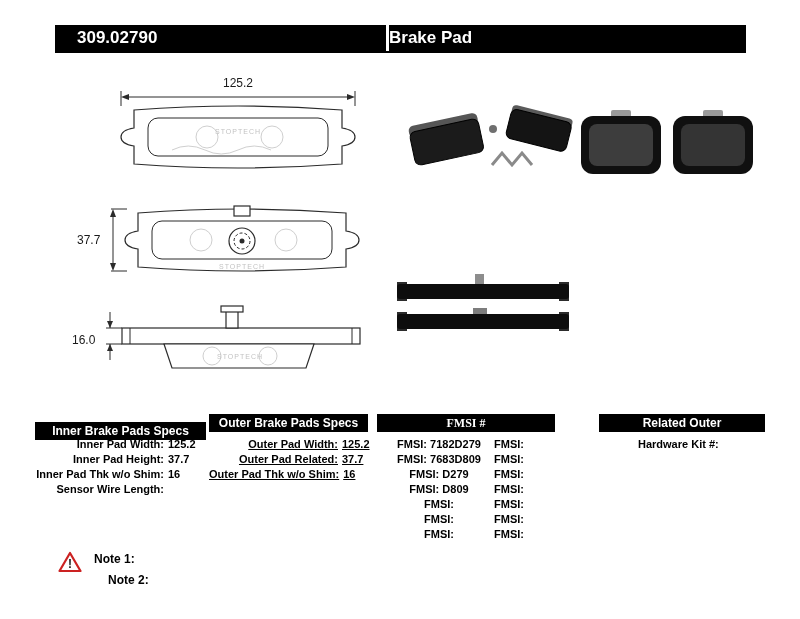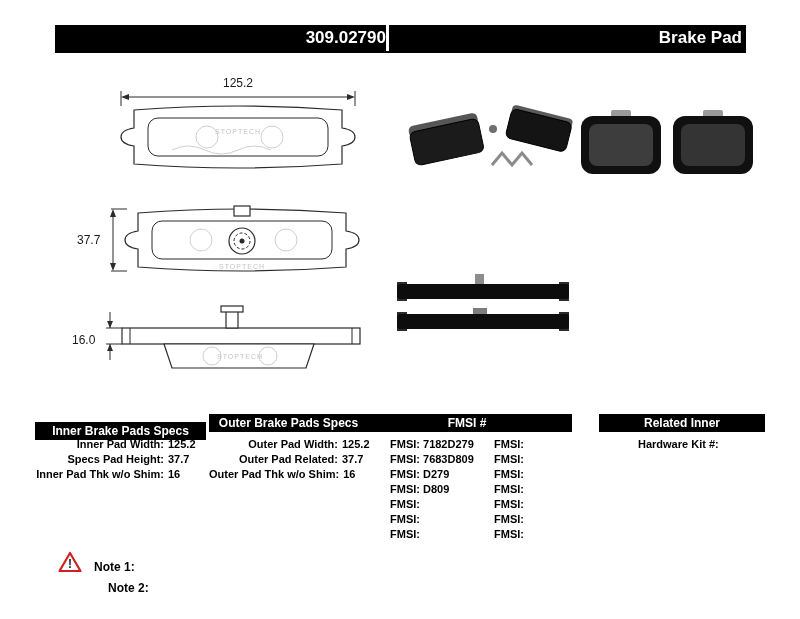--- a/index.html
+++ b/index.html
@@ -3,43 +3,43 @@
 <meta charset="utf-8">
 <style>
   html,body{margin:0;padding:0;}
   body{
     width:800px;height:619px;position:relative;background:#ffffff;
     font-family:"Liberation Sans",sans-serif;overflow:hidden;color:#000;
   }
   .abs{position:absolute;}
   
   .hdr-bar{position:absolute;background:#000;color:#fff;font-weight:700;font-size:17px;height:26px;line-height:26px;}
-  .hdr-left{left:55px;top:25px;width:331px;padding-left:7px;box-sizing:border-box;text-align:right;}
-  .hdr-right{left:389px;top:25px;width:357px;text-align:right;padding-right:4px;box-sizing:border-box;}
+  .hdr-left{left:55px;top:25px;width:331px;padding-left:22px;box-sizing:border-box;}
+  .hdr-right{left:389px;top:25px;width:357px;text-align:left;padding-right:4px;box-sizing:border-box;}
   .hdr-line{left:55px;top:51px;width:691px;height:2px;background:#000;}
   
   svg text{font-family:"Liberation Sans",sans-serif;fill:#1a1a1a;}
   .dim-text{font-size:12px;}
   .wm{fill:#c3c3c3;font-size:7px;letter-spacing:1px;}
   .outline{fill:#fff;stroke:#2b2b2b;stroke-width:1.2;}
   .thin{fill:none;stroke:#2b2b2b;stroke-width:1;}
   .faint{fill:none;stroke:#cfcfcf;stroke-width:1;}
   .arrow{fill:#2b2b2b;stroke:none;}
   
   .tbl-h{position:absolute;height:18px;background:#000;color:#fff;font-weight:700;font-size:12px;line-height:18px;text-align:center;}
   .tbl{position:absolute;font-size:11px;font-weight:700;color:#000;}
   .srow{display:flex;justify-content:flex-end;line-height:15px;white-space:nowrap;align-items:center;}
   .srow .lbl{text-align:right;}
   .srow .val{width:38px;padding-left:4px;text-align:left;}
-  .frow{display:flex;line-height:15px;white-space:nowrap;}
+  .frow{display:flex;line-height:15px;white-space:nowrap;text-align:center;}
   .fc{width:104px;padding-left:6px;box-sizing:border-box;}
   .fc2{padding-left:6px;box-sizing:border-box;}
   .rrow{line-height:15px;padding-left:6px;white-space:nowrap;}
   
-  .note{position:absolute;font-size:12px;font-weight:700;margin-top:8px;}
+  .note{position:absolute;font-size:12px;font-weight:700;}
 </style>
 </head>
 <body>
 
 <div class="hdr-bar hdr-left">
   <span>309.02790</span>
 </div>
 <div class="hdr-bar hdr-right">
   <span>Brake Pad</span>
 </div>
@@ -131,43 +131,47 @@
   <rect x="166" y="38" width="10" height="19" fill="#2c2c2c"></rect>
   <rect x="4" y="40" width="172" height="15" rx="3" fill="#0d0d0d"></rect>
 </svg>
 
 <div class="tbl-h" style="left:35px;top:414px;width:171px;margin-top:8px;">
   <span>Inner Brake Pads Specs</span>
 </div>
 <div class="tbl-h" style="left:209px;top:414px;width:159px;">
   <span>Outer Brake Pads Specs</span>
 </div>
-<div class="tbl-h" style="left:362px;top:414px;width:210px;">
+<div class="tbl-h" style="left:377px;top:414px;width:178px;font-family:Liberation Serif, serif;">
   <span>FMSI #</span>
 </div>
 <div class="tbl-h" style="left:599px;top:414px;width:166px;">
-  <span>Related Inner</span>
+  <span>Related Outer</span>
 </div>
 
 <div class="tbl" style="left:35px;top:437px;width:171px;">
   <div class="srow">
     <span class="lbl">Inner Pad Width:</span>
     <span class="val">125.2</span>
   </div>
   <div class="srow">
-    <span class="lbl">Specs Pad Height:</span>
+    <span class="lbl">Inner Pad Height:</span>
     <span class="val">37.7</span>
   </div>
   <div class="srow">
     <span class="lbl">Inner Pad Thk w/o Shim:</span>
     <span class="val">16</span>
   </div>
-</div>
-
-<div class="tbl" style="left:209px;top:437px;width:171px;">
+  <div class="srow">
+    <span class="lbl">Sensor Wire Length:</span>
+    <span class="val"></span>
+  </div>
+</div>
+
+<div class="tbl" style="left:209px;top:437px;width:171px;text-decoration:underline;">
   <div class="srow">
     <span class="lbl">Outer Pad Width:</span>
     <span class="val">125.2</span>
   </div>
   <div class="srow">
     <span class="lbl">Outer Pad Related:</span>
     <span class="val">37.7</span>
   </div>
   <div class="srow">
     <span class="lbl">Outer Pad Thk w/o Shim:</span>

